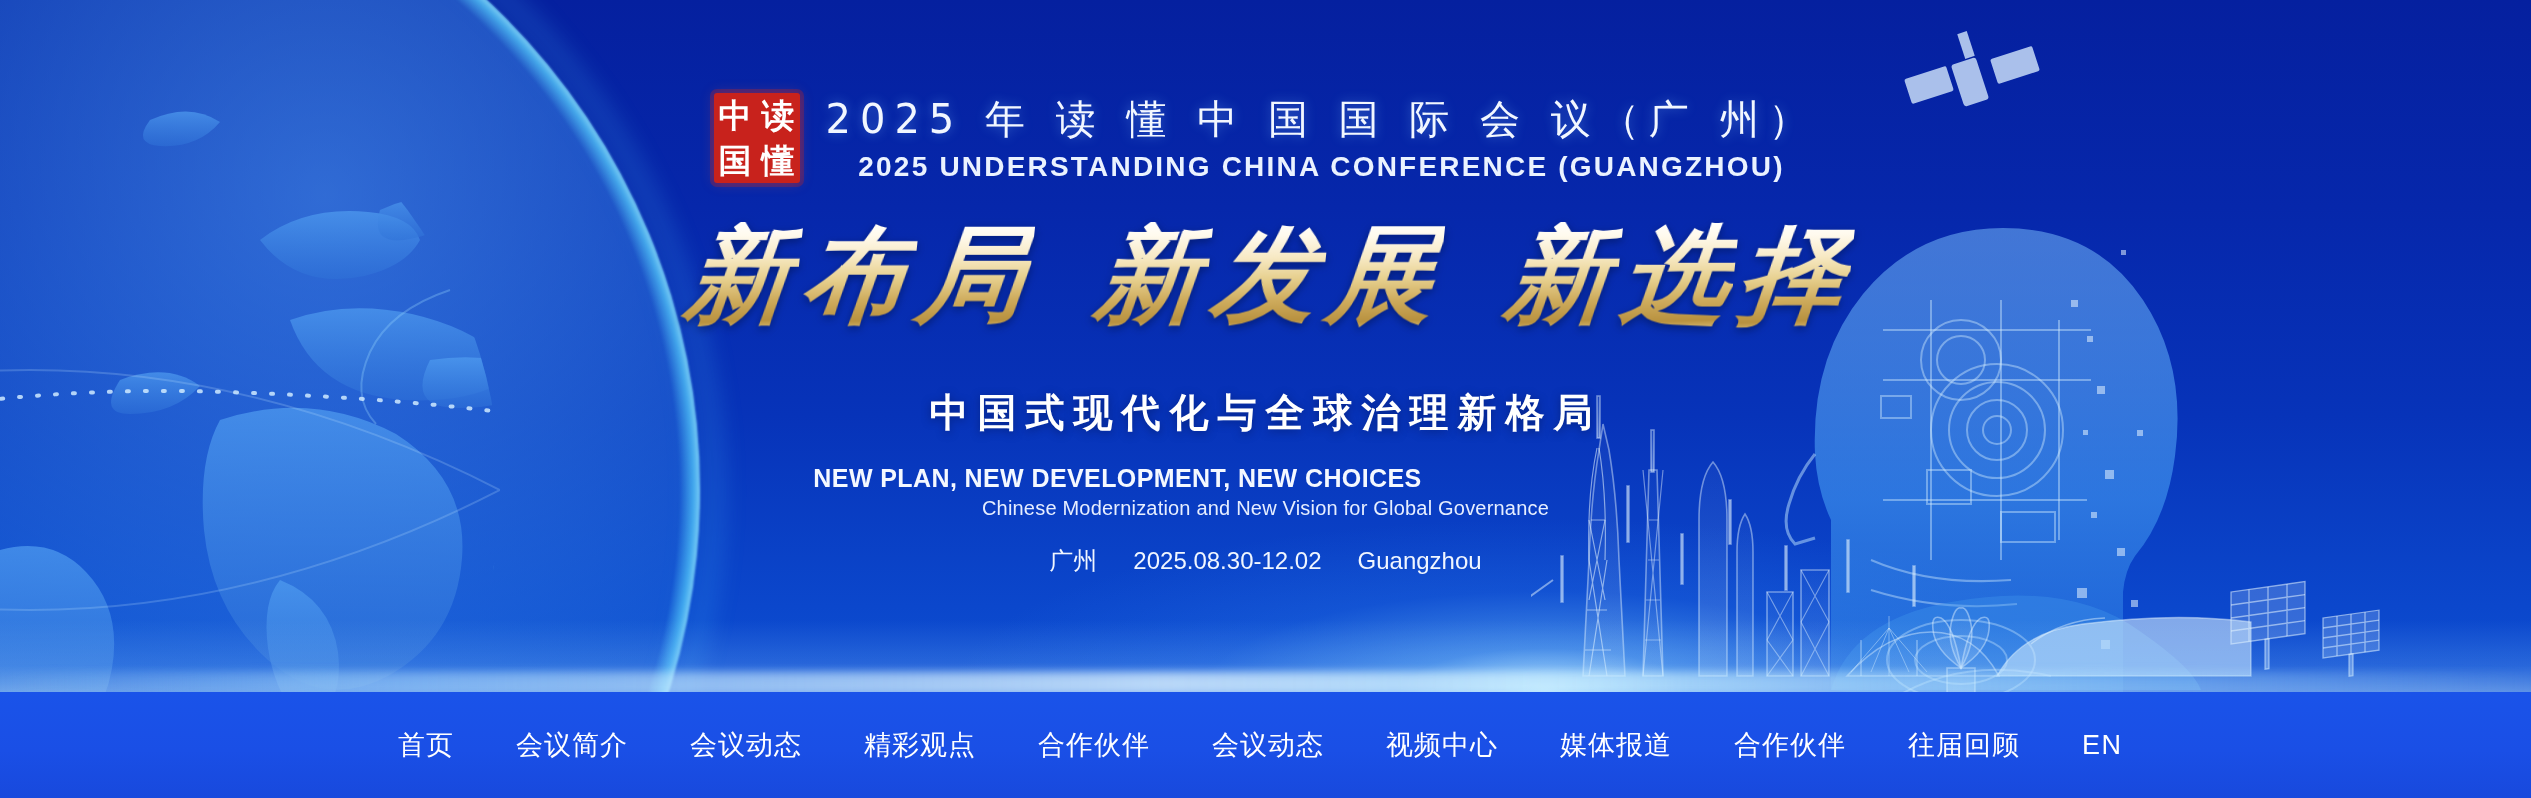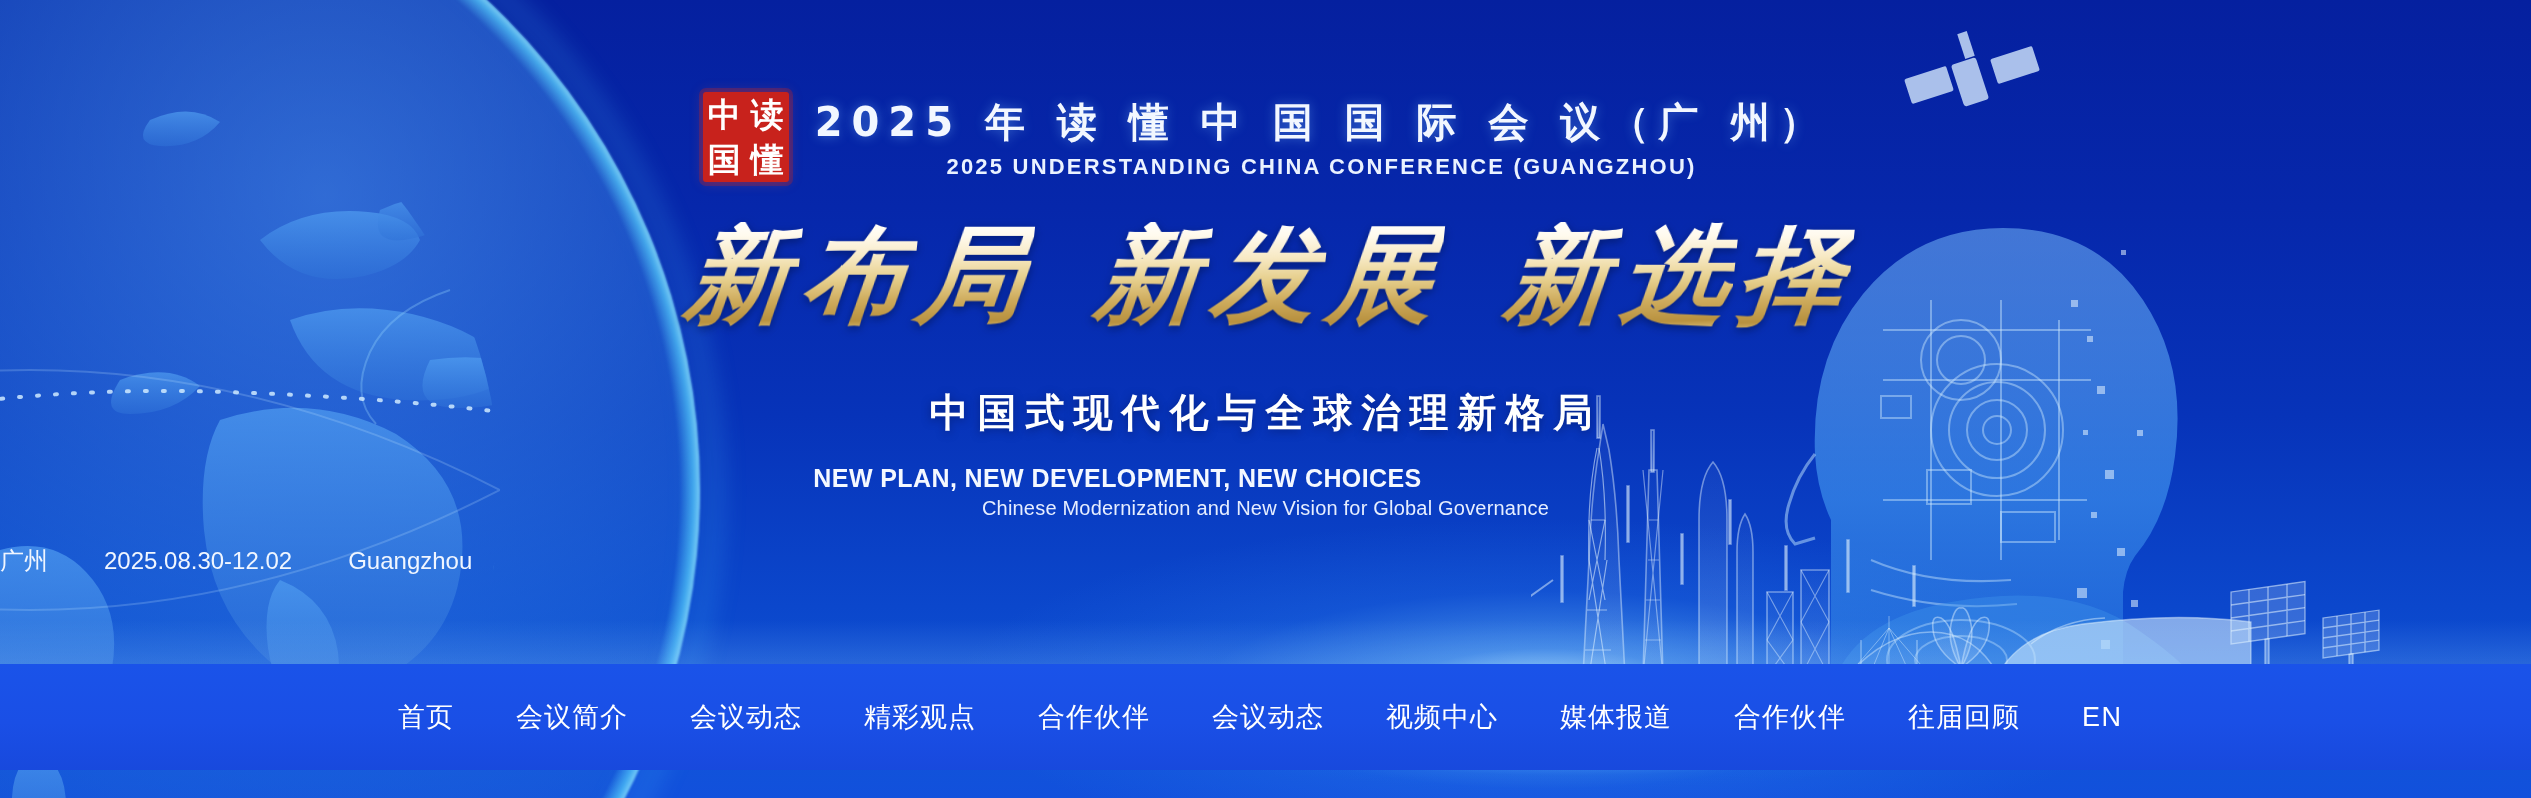--- a/index.html
+++ b/index.html
@@ -63,26 +63,26 @@
   .seal {
     width:86px; height:90px; background:#c8221c; border-radius:3px;
     display:grid; grid-template-columns:1fr 1fr; grid-template-rows:1fr 1fr;
     align-items:center; justify-items:center;
     box-shadow:0 0 0 4px rgba(200,34,28,0.30), 0 0 14px rgba(255,90,60,0.25);
     font-family:"DejaVu Serif","Liberation Serif",serif;
   }
   .seal span { color:#fff; font-size:33px; line-height:1; font-weight:700; }
   .mast-text { display:flex; flex-direction:column; align-items:center; gap:4px; }
   .mast-cn {
-    color:#f2f7ff; font-size:40px; font-weight:700; letter-spacing:9px;
+    color:#f2f7ff; font-size:40px; font-weight:400; letter-spacing:9px;
     text-shadow:0 0 12px rgba(120,190,255,0.45);
     font-family:"DejaVu Sans","Liberation Sans",sans-serif;
   }
   .mast-en {
-    color:#eaf2ff; font-size:22px; font-weight:700; letter-spacing:2.2px;
+    color:#eaf2ff; font-size:28px; font-weight:700; letter-spacing:2.2px;
   }
 
   .calli {
     position:absolute; left:0; top:222px; width:2531px;
     display:flex; justify-content:center; align-items:flex-end; gap:0;
     font-family:"DejaVu Serif","Liberation Serif",serif;
   }
   .calli .grp { display:flex; }
   .calli .gap { width:62px; }
   .calli .ch {
@@ -106,27 +106,27 @@
   .sub-en1 {
     position:absolute; left:0; top:464px; width:2235px;
     color:#f4f8ff; font-size:25px; font-weight:700; letter-spacing:0.4px;
   }
   .sub-en2 {
     position:absolute; left:0; top:497px; width:2531px;
     color:#e6eeff; font-size:20px; font-weight:400; letter-spacing:0.2px;
   }
   .meta {
     position:absolute; left:0; top:545px; width:2531px;
-    display:flex; align-items:center; gap:56px;
+    display:flex; justify-content:center; align-items:center; gap:36px;
     color:#f0f6ff; font-size:24px; font-weight:400;
   }
 
   
   #navbar {
-    position:absolute; left:0; top:664px; width:2531px; height:106px;
+    position:absolute; left:0; top:692px; width:2531px; height:106px;
     background:linear-gradient(180deg,#1a53e9 0%, #1a4fe6 55%, #1849dd 100%);
     display:flex; align-items:center;
   }
   .nav-inner { display:flex; align-items:center; margin-left:398px; }
   .nav-item {
     color:#ffffff; font-size:27px; font-weight:400; letter-spacing:1px;
     padding:0 0; margin-right:62px; cursor:pointer; white-space:nowrap;
     font-family:"DejaVu Sans","Liberation Sans",sans-serif;
   }
   .nav-item.en { font-family:"Liberation Sans",sans-serif; letter-spacing:1.5px; }

